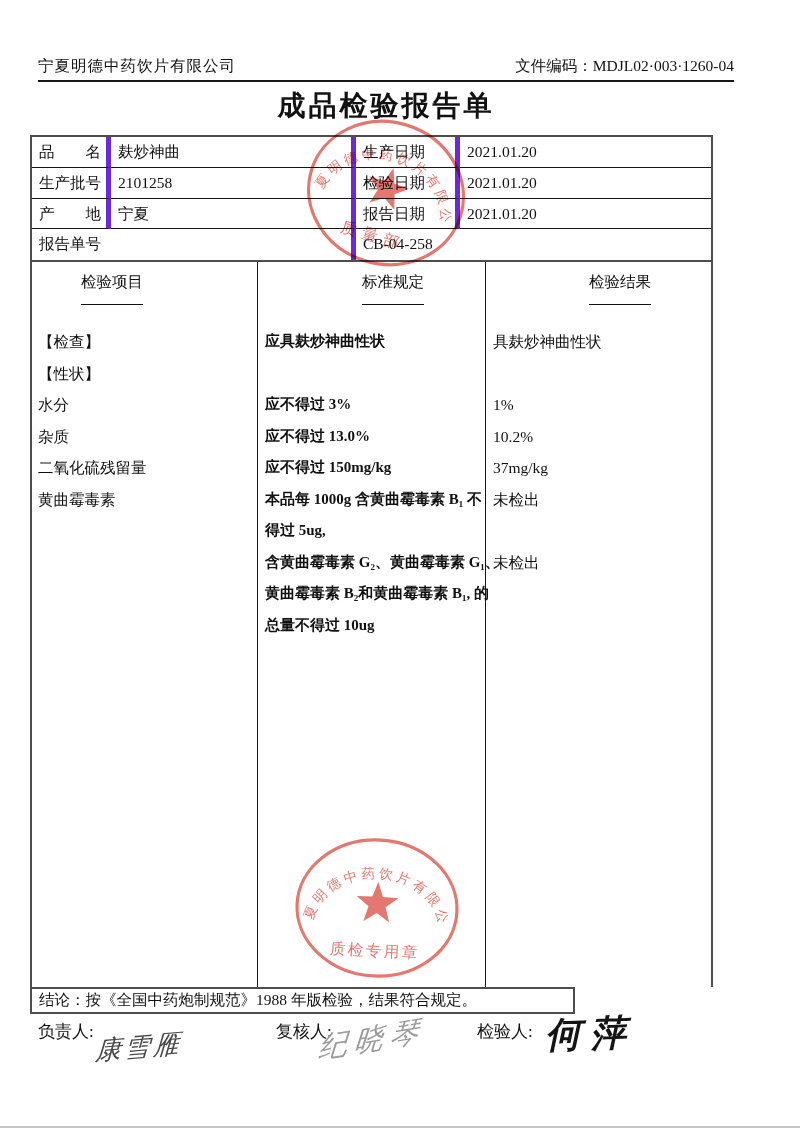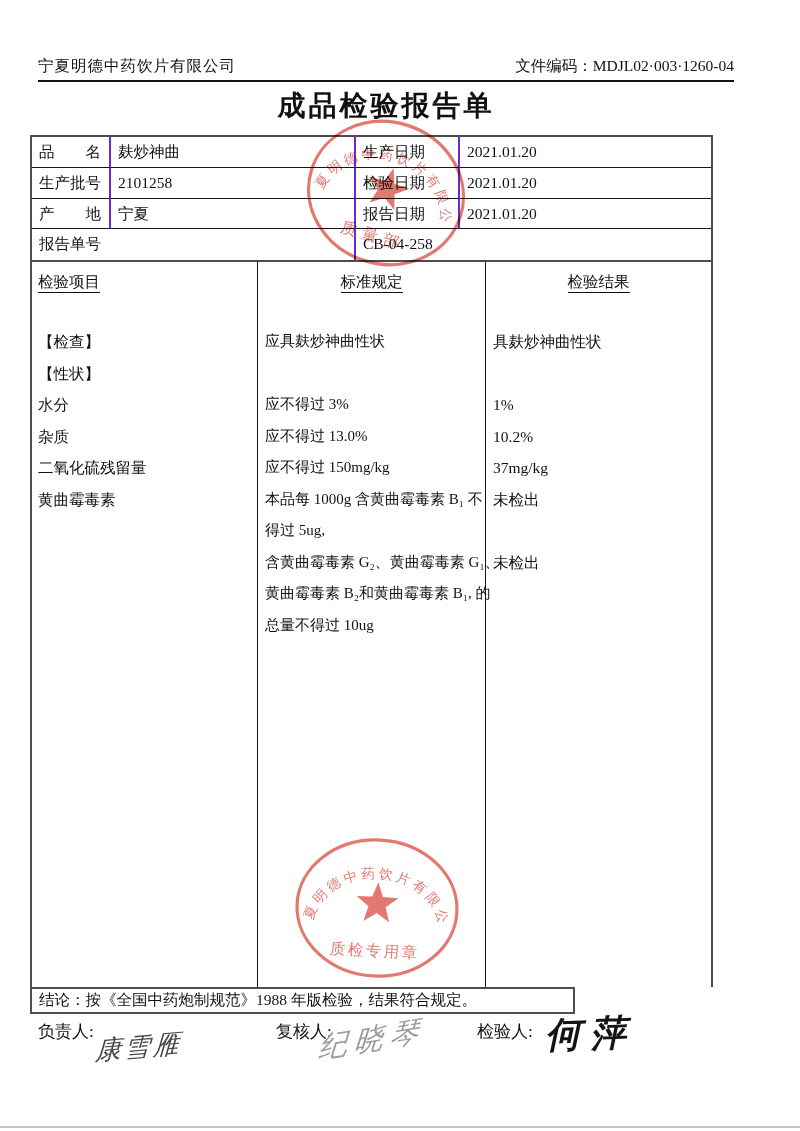--- a/index.html
+++ b/index.html
@@ -21,21 +21,21 @@
                font-size: 28px; font-weight: 700; letter-spacing: 3px; }
 
   
   .info-table {
     left: 30px; top: 135px; width: 683px; height: 125px;
     border: 2px solid #4d4d4d; border-bottom: none;
     display: grid;
     grid-template-columns: 79px 245px 104px auto;
     grid-template-rows: 30.75px 30.75px 30.75px auto;
   }
-  .ta-cell { border-right: 2px solid #6d28d9; border-bottom: 1px solid #161616;
+  .ta-cell { border-right: 5px solid #6d28d9; border-bottom: 1px solid #161616;
              padding-left: 7px; line-height: 30px; font-size: 15.5px; white-space: nowrap; }
   .ta-cell.no-r { border-right: none; }
   .ta-cell.no-b { border-bottom: none; }
   .span-a { grid-column: 1 / 3; }
   .span-b { grid-column: 3 / 5; }
 
   
   .insp-table {
     left: 30px; top: 260px; width: 683px; height: 727px;
     border: 2px solid #4d4d4d; border-bottom: none;
@@ -44,26 +44,26 @@
   .vline { position: absolute; top: 0; bottom: 0; width: 1px; background: #161616; }
   .vline.v1 { left: 225px; }
   .vline.v2 { left: 453px; }
   .col { position: absolute; top: 0; bottom: 0; }
   .col.c1 { left: 0;     width: 225px; }
   .col.c2 { left: 226px; width: 227px; }
   .col.c3 { left: 454px; width: 225px; }
   .col-hdr { position: absolute; top: 10px; width: 100%; font-size: 15.5px; }
   .col.c1 .col-hdr { padding-left: 6px; }
   .col.c2 .col-hdr, .col.c3 .col-hdr { text-align: center; }
-  .ul { border-bottom: 1px solid #111; padding-bottom: 2px; }
+  .ul { border-bottom: 1px solid #111; padding-bottom: 14px; margin-left: 43px; }
   .lines { position: absolute; top: 64px; left: 0; right: 0; }
   .lines .tline { height: 31.5px; line-height: 31.5px; font-size: 15.5px; white-space: nowrap; }
   .col.c1 .lines { padding-left: 6px; }
   .col.c2 .lines { padding-left: 7px; }
-  .col.c2 .lines .tline { font-size: 15px; }
+  .col.c2 .lines .tline { font-size: 15px; font-weight: bold; }
   .col.c3 .lines { padding-left: 7px; }
 
   
   .conclusion-box {
     left: 30px; top: 987px; width: 545px; height: 27px;
     border: 2px solid #4d4d4d;
     line-height: 22px; font-size: 15.5px; padding-left: 7px; white-space: nowrap;
   }
 
   

